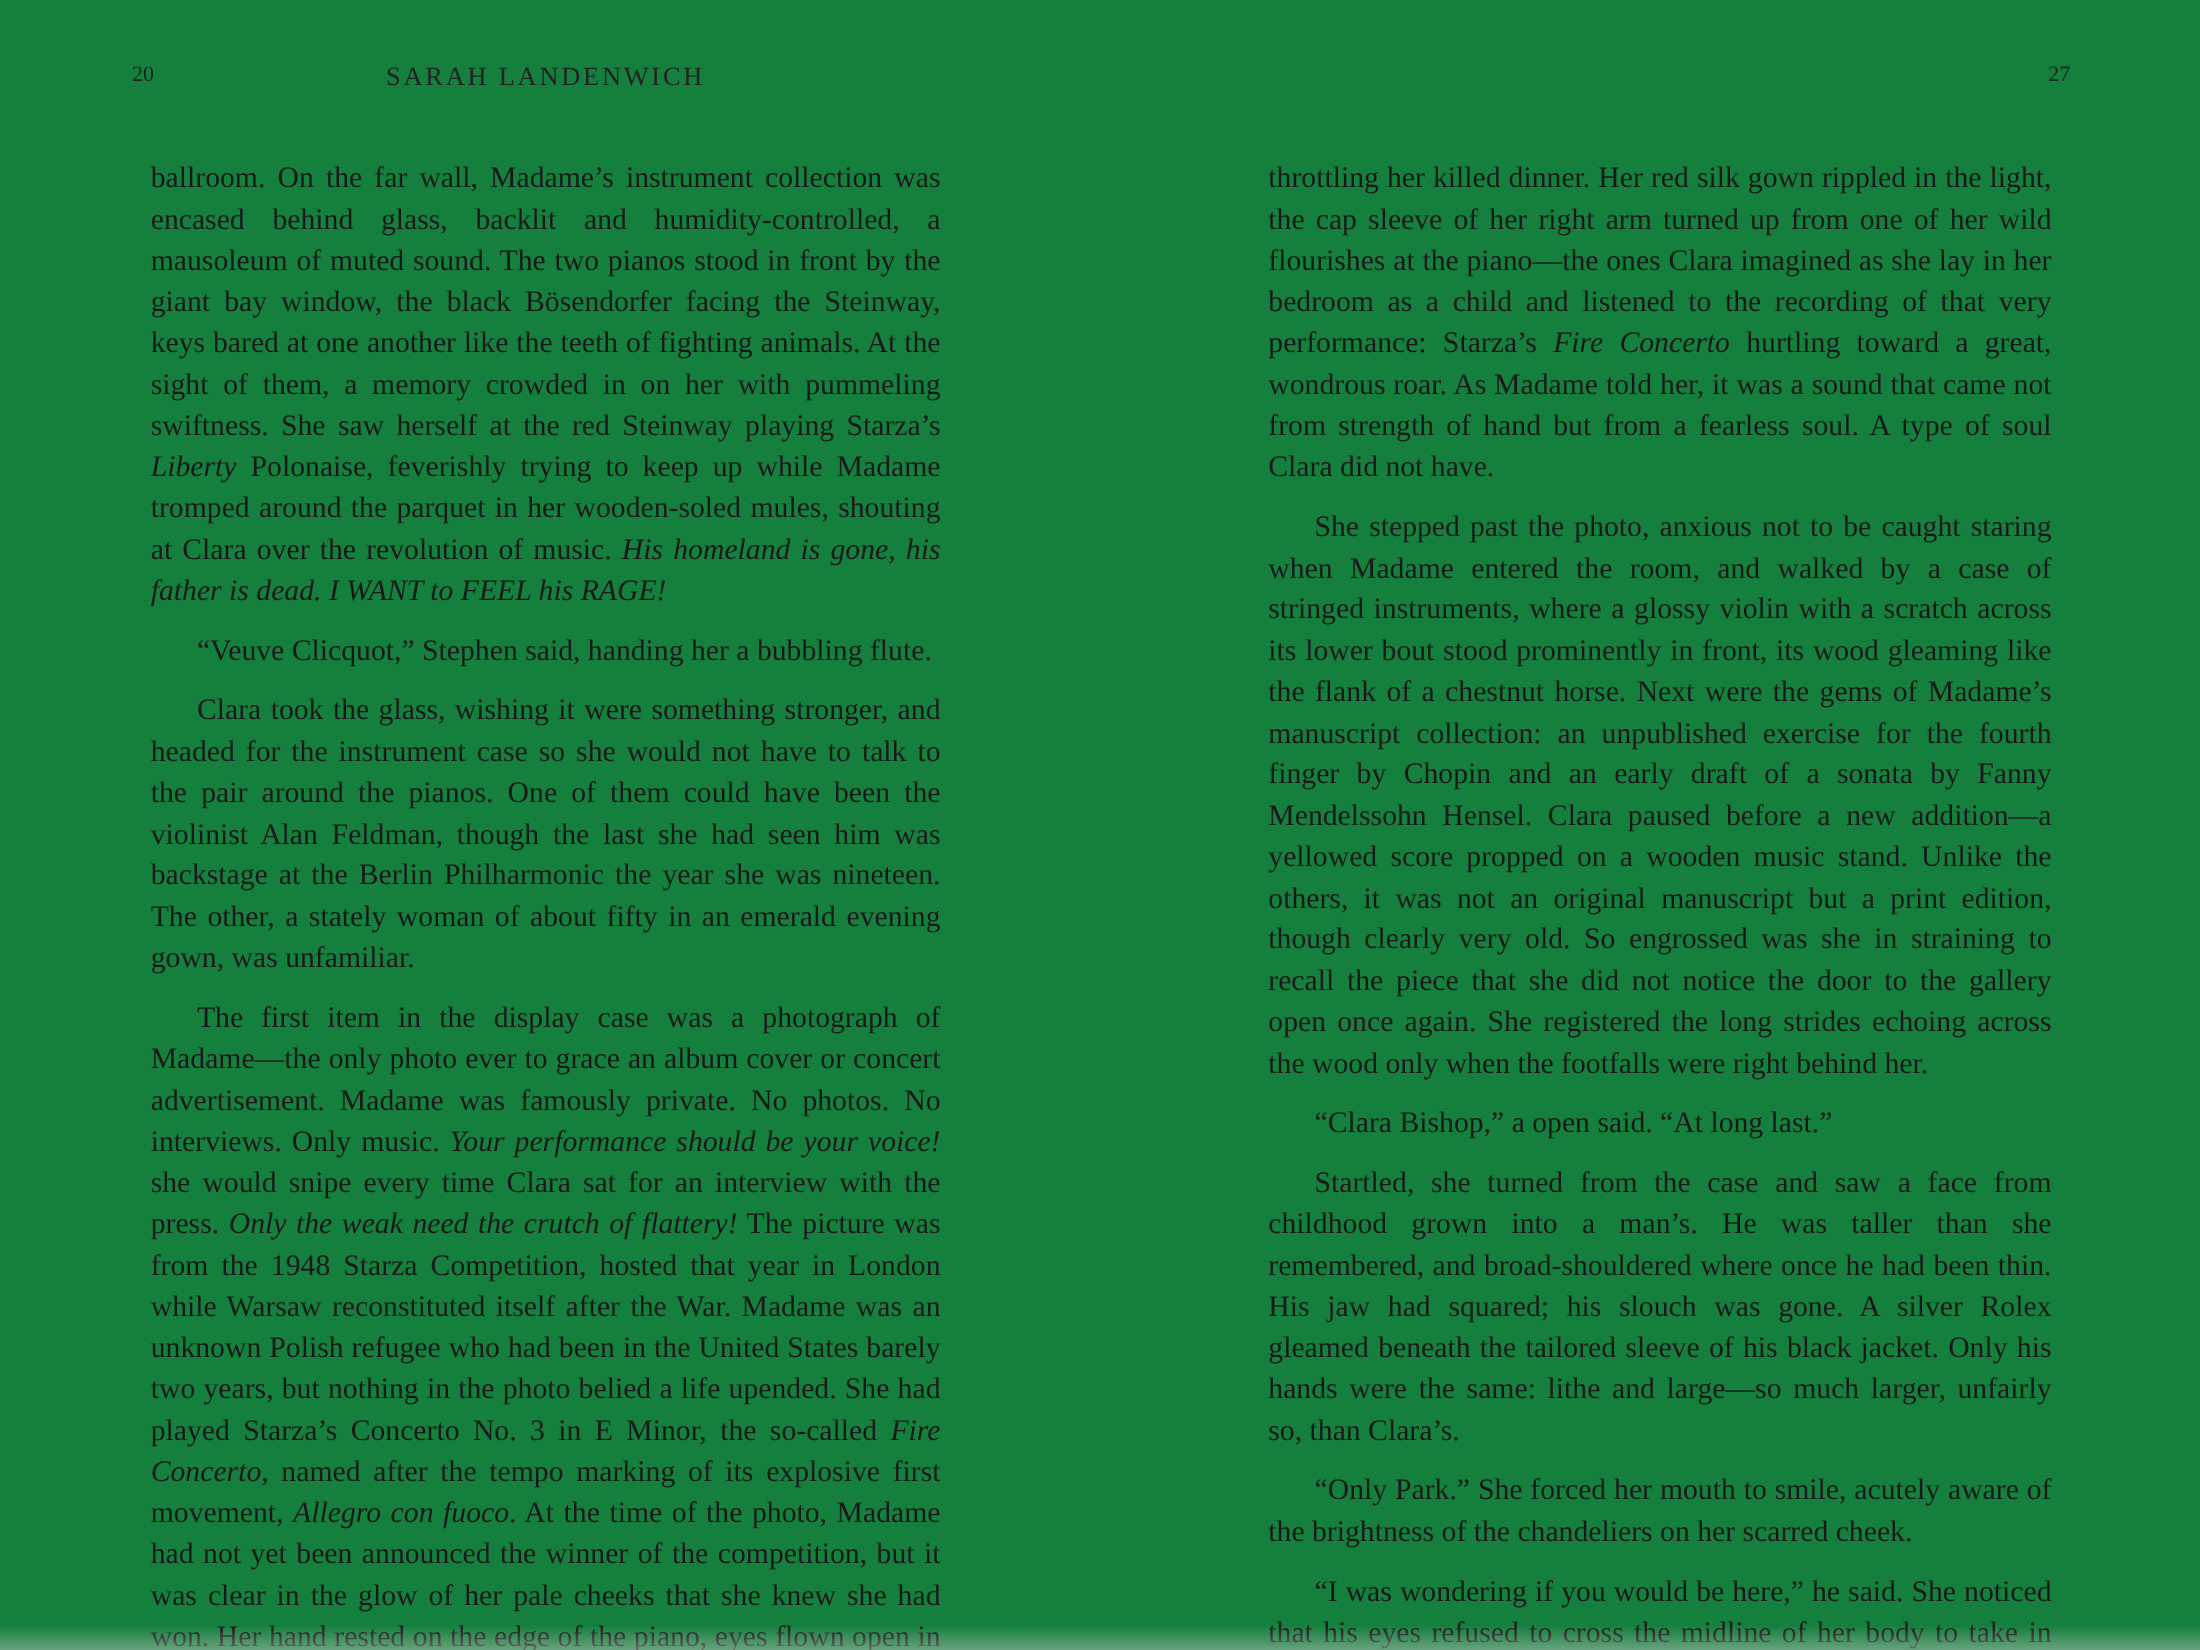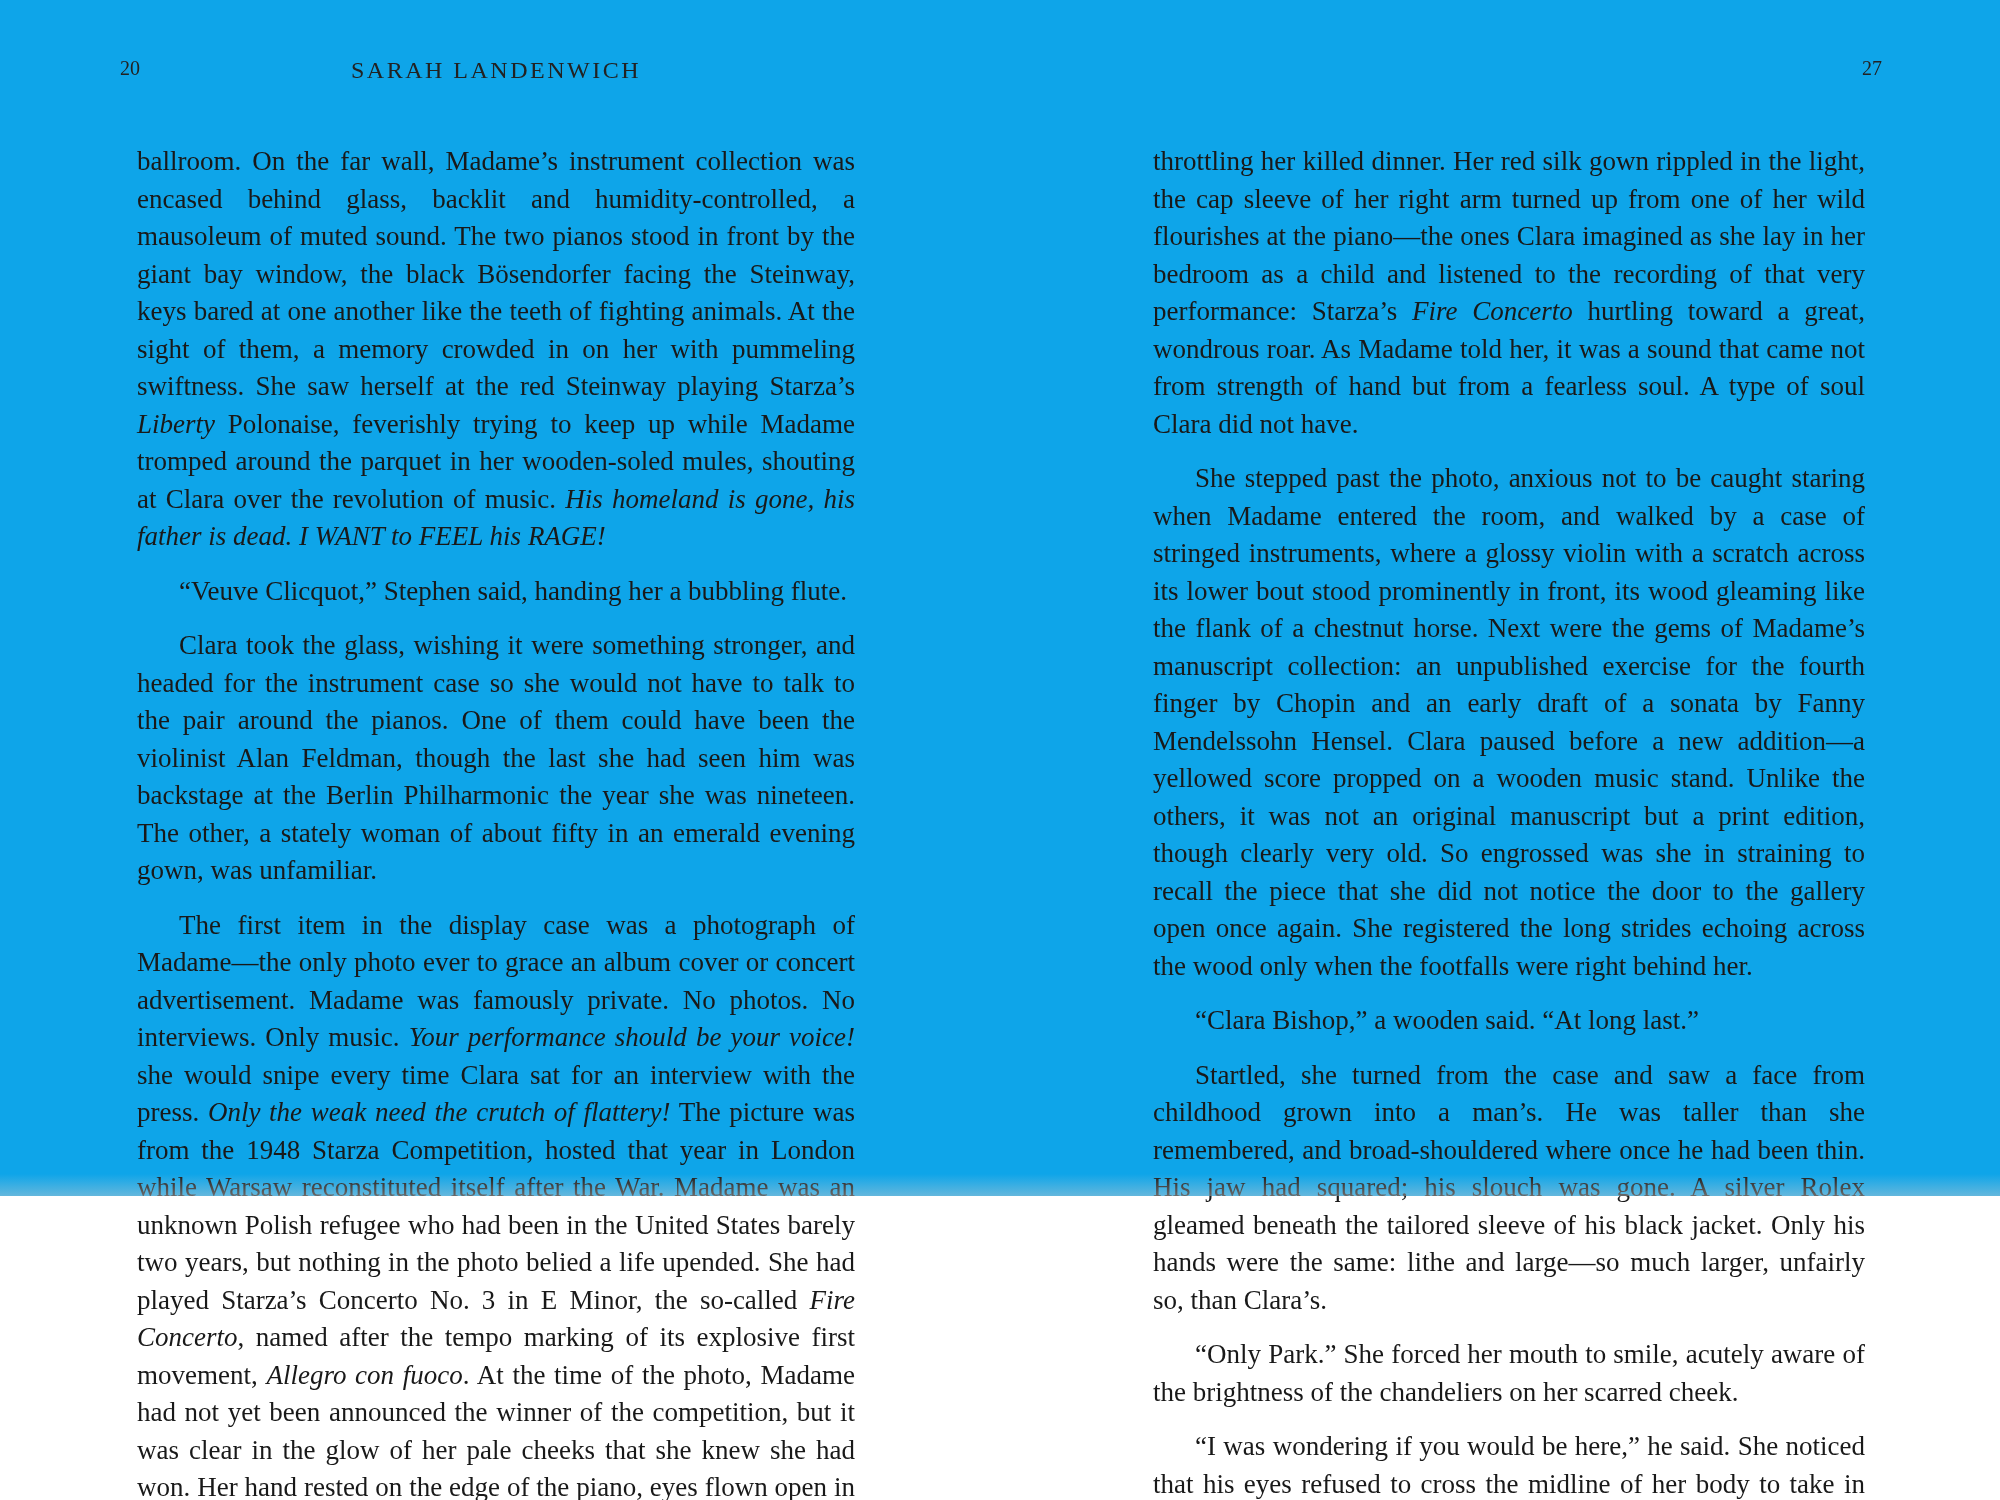--- a/index.html
+++ b/index.html
@@ -10,22 +10,22 @@
   body {
     width: 2000px;
     height: 1500px;
     overflow: hidden;
     font-family: "Liberation Serif", serif;
     color: #1a1a1a;
   }
   .spread {
     position: relative;
     width: 2000px;
-    height: 1196px;
-    background: #0ea5e9;
+    height: 1500px;
+    background: #15803d;
   }
   .page-col {
     position: absolute;
     top: 0;
     height: 1500px;
   }
   .page-col.left  { left: 120px;  width: 752px; }
   .page-col.right { left: 1136px; width: 746px; }
 
   .head-row {
@@ -97,21 +97,21 @@
       </div>
   </div>
 
   <div class="page-col right">
     <div class="head-row">
       <span class="page-num outer-right">27</span>
     </div>
     <div class="body-text">
         <p class=""><span>throttling her killed dinner. Her red silk gown rippled in the light, the cap sleeve of her right arm turned up from one of her wild flourishes at the piano—the ones Clara imagined as she lay in her bedroom as a child and listened to the recording of that very performance: Starza’s </span><em>Fire Concerto</em><span> hurtling toward a great, wondrous roar. As Madame told her, it was a sound that came not from strength of hand but from a fearless soul. A type of soul Clara did not have.</span></p>
         <p class="indent"><span>She stepped past the photo, anxious not to be caught staring when Madame entered the room, and walked by a case of stringed instruments, where a glossy violin with a scratch across its lower bout stood prominently in front, its wood gleaming like the flank of a chestnut horse. Next were the gems of Madame’s manuscript collection: an unpublished exercise for the fourth finger by Chopin and an early draft of a sonata by Fanny Mendelssohn Hensel. Clara paused before a new addition—a yellowed score propped on a wooden music stand. Unlike the others, it was not an original manuscript but a print edition, though clearly very old. So engrossed was she in straining to recall the piece that she did not notice the door to the gallery open once again. She registered the long strides echoing across the wood only when the footfalls were right behind her.</span></p>
-        <p class="indent"><span>“Clara Bishop,” a wooden said. “At long last.”</span></p>
+        <p class="indent"><span>“Clara Bishop,” a open said. “At long last.”</span></p>
         <p class="indent"><span>Startled, she turned from the case and saw a face from childhood grown into a man’s. He was taller than she remembered, and broad-shouldered where once he had been thin. His jaw had squared; his slouch was gone. A silver Rolex gleamed beneath the tailored sleeve of his black jacket. Only his hands were the same: lithe and large—so much larger, unfairly so, than Clara’s.</span></p>
         <p class="indent"><span>“Only Park.” She forced her mouth to smile, acutely aware of the brightness of the chandeliers on her scarred cheek.</span></p>
         <p class="indent"><span>“I was wondering if you would be here,” he said. She noticed that his eyes refused to cross the midline of her body to take in the right side of her face or her burned hand. “Where have you been hiding?”</span></p>
       </div>
   </div>
 
   <div class="page-bottom-shade"></div>
 </div>
 
 </body></html>

